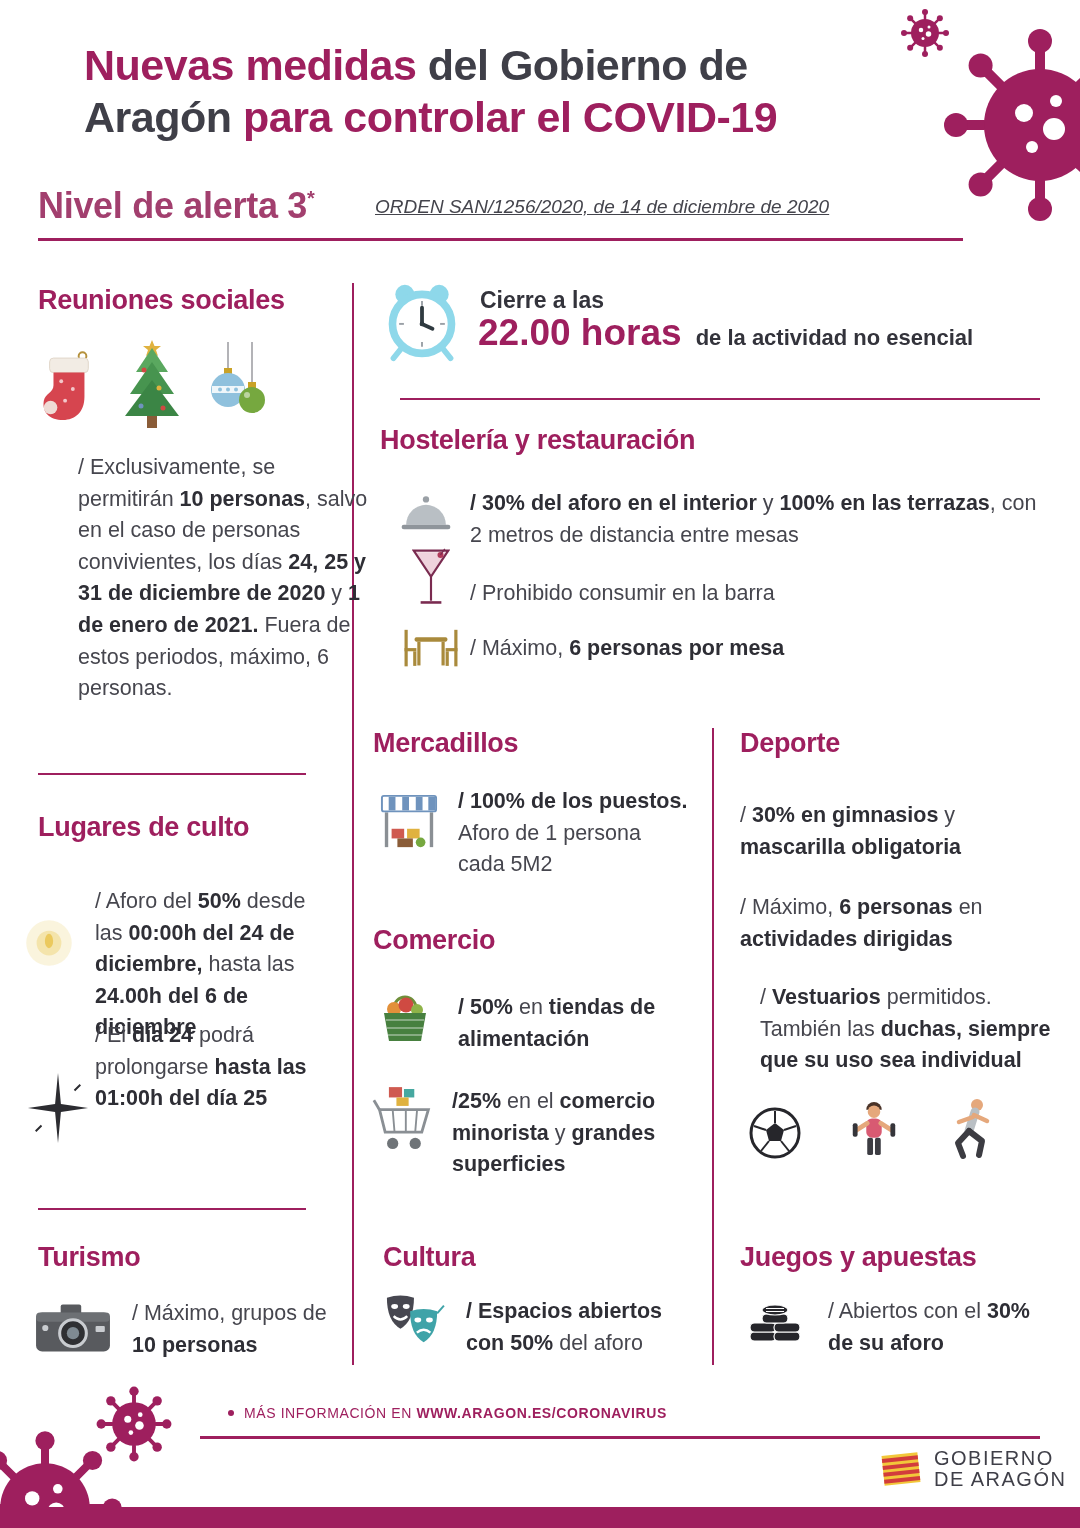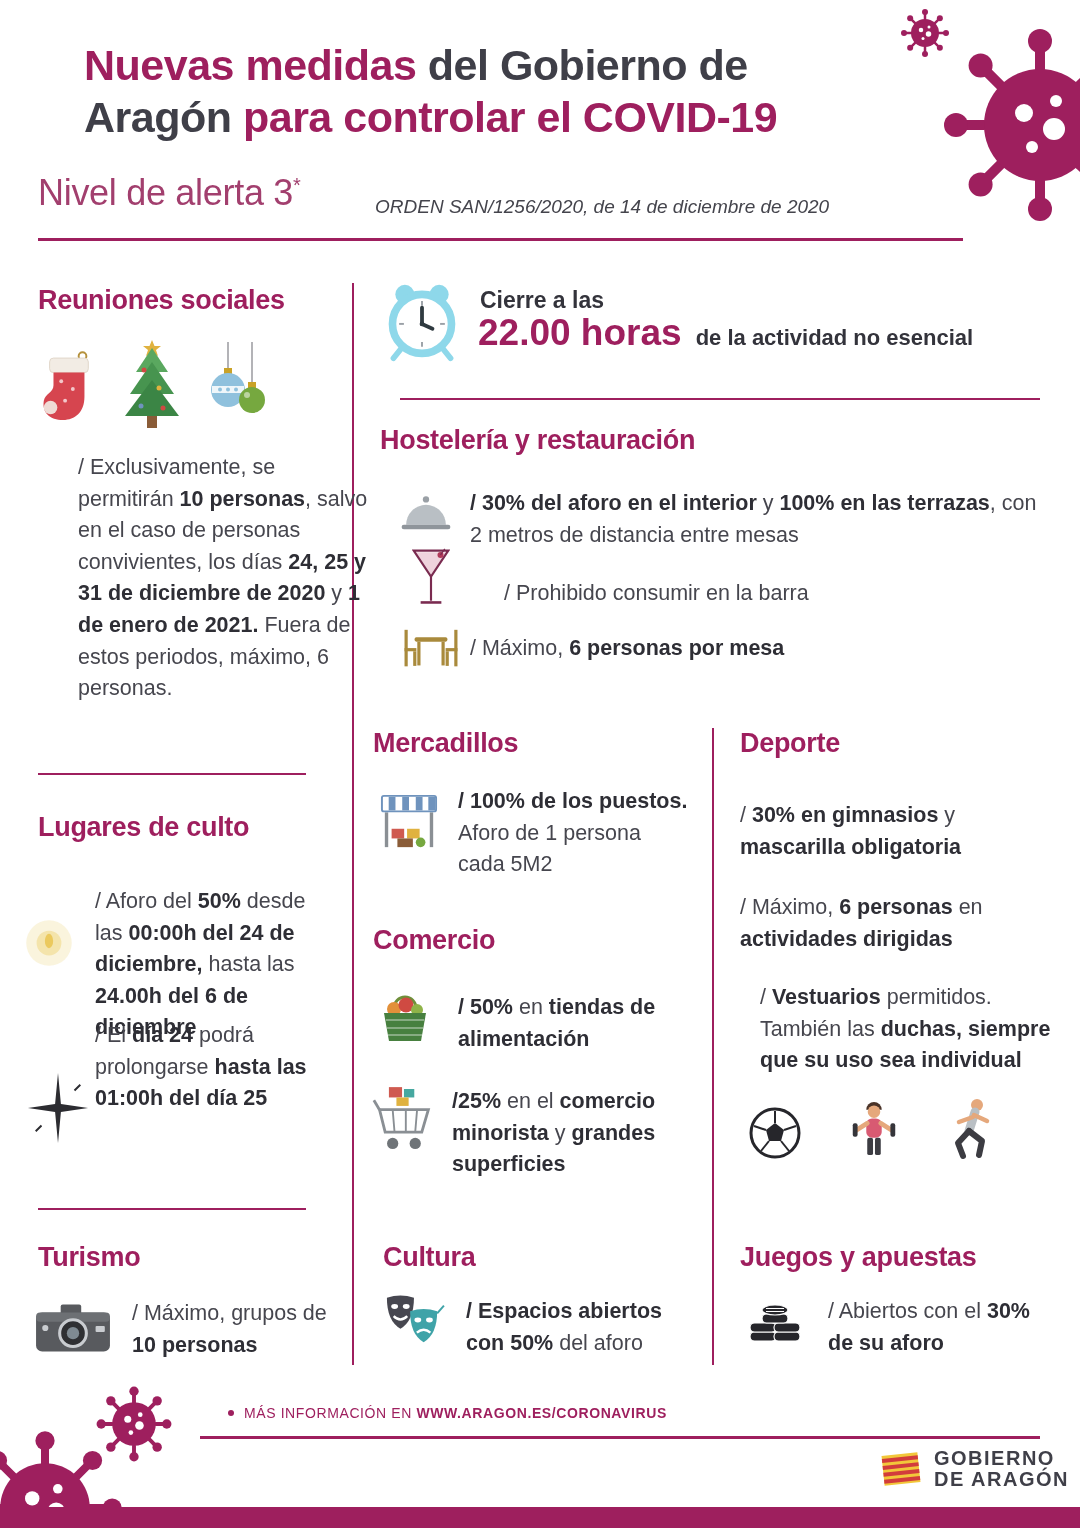--- a/index.html
+++ b/index.html
@@ -1,38 +1,38 @@
 <!DOCTYPE html>
 <html style="--c-accent: #9e1f5e; --c-text: #45454d; --c-clock_blue: #8ed8ea;"><head>
 <meta charset="utf-8">
 <style>
   html,body{margin:0;padding:0;background:#ffffff;}
   .page{position:relative;width:1080px;height:1528px;background:#ffffff;overflow:hidden;
         font-family:"Liberation Sans","DejaVu Sans",sans-serif;color:#45454d;}
   .abs{position:absolute;}
   .accent{color:var(--c-accent,#9e1f5e);}
   .h-title{font-size:43px;font-weight:bold;line-height:1.2;color:#3f3f48;letter-spacing:-0.5px;}
-  .alert{font-size:36px;color:#a23f6e;font-weight:400;letter-spacing:-0.3px;}
+  .alert{font-size:36px;color:#a23f6e;font-weight:700;letter-spacing:-0.3px;margin-top:13px;}
   .alert sup{font-size:20px;}
   .order{font-size:19px;font-style:italic;font-weight:500;color:#44444c;}
   .sec-title{font-size:27px;font-weight:bold;color:var(--c-accent,#9e1f5e);letter-spacing:-0.3px;}
   .item{font-size:21.5px;line-height:1.47;color:#46464e;}
   .item b{color:#2e2e35;}
   .rule-h{background:var(--c-accent,#9e1f5e);height:3px;}
   .rule-thin{background:var(--c-accent,#9e1f5e);height:2px;}
   .vline{width:2px;background:var(--c-accent,#9e1f5e);}
   .closing-lead{font-size:23px;font-weight:bold;color:#33333b;}
   .closing-line{display:flex;align-items:baseline;gap:14px;}
   .closing-time{font-size:37px;font-weight:bold;color:var(--c-accent,#9e1f5e);}
   .closing-rest{font-size:22px;font-weight:bold;color:#33333b;}
   .footer-info{font-size:14px;letter-spacing:0.6px;color:var(--c-accent,#9e1f5e);display:flex;align-items:center;gap:10px;}
   .footer-info .dot{width:6px;height:6px;border-radius:50%;background:var(--c-accent,#9e1f5e);}
   .footer-url{text-decoration:none;color:inherit;font-weight:bold;cursor:pointer;}
   .logo{display:flex;align-items:center;gap:10px;}
-  .logo-text{font-size:20px;font-weight:bold;color:#3f3f48;line-height:1.05;letter-spacing:1.5px;}
+  .logo-text{font-size:20px;font-weight:normal;color:#3f3f48;line-height:1.05;letter-spacing:1.5px;}
   .bottom-bar{position:absolute;left:0;top:1507px;width:1080px;height:21px;background:var(--c-accent,#9e1f5e);}
   .icons-row{display:flex;align-items:flex-end;gap:18px;}
   svg{display:block;}
 </style>
 </head>
 <body>
 
 <svg width="0" height="0" style="position:absolute" aria-hidden="true">
   <defs>
     <g id="virus">
@@ -71,21 +71,21 @@
 
   <div class="abs h-title" style="left:38px;top:40px;width:850px;margin-left:46px;">
     <div><span class="accent">Nuevas medidas</span><span> del Gobierno de</span></div>
     <div><span>Aragón </span><span class="accent">para controlar el COVID-19</span></div>
   </div>
 
   <div class="abs alert" style="left:38px;top:172px;">
     <span>Nivel de alerta 3</span><sup>*</sup>
   </div>
 
-  <div class="abs order" style="left:375px;top:196px;">ORDEN SAN/1256/2020, de 14 de diciembre de 2020</div>
+  <div class="abs order" style="left:375px;top:196px;text-decoration:underline;">ORDEN SAN/1256/2020, de 14 de diciembre de 2020</div>
 
   <svg class="abs accent" style="left:900px;top:8px;" width="50" height="50" viewBox="0 0 100 100">
       <use href="#virus"></use>
     </svg>
   <svg class="abs accent" style="left:940px;top:25px;" width="200" height="200" viewBox="0 0 100 100">
       <use href="#virus"></use>
     </svg>
 
   <div class="abs rule-h" style="left:38px;top:238px;width:925px;"></div>
 
@@ -197,21 +197,21 @@
   <div class="abs item" style="left:470px;top:488px;width:572px;"><b>/ 30% del aforo en el interior</b><span> y </span><b>100% en las terrazas</b><span>, con 2 metros de distancia entre mesas</span></div>
 
   <svg class="abs" style="left:412px;top:548px;" width="38" height="64" viewBox="0 0 44 72">
     <polygon points="4,4 40,4 22,30" fill="#e0a8bc" opacity="0.5"></polygon>
     <polygon points="2,2 42,2 22,32" fill="none" stroke="#7a2b50" stroke-width="2.5"></polygon>
     <path d="M22,32 V60" stroke="#7a2b50" stroke-width="2.5"></path>
     <path d="M10,62 H34" stroke="#7a2b50" stroke-width="3"></path>
     <circle cx="33" cy="7" r="3.5" fill="#b03a5a"></circle>
     <path d="M33,7 L38,0" stroke="#7a2b50" stroke-width="1.5"></path>
   </svg>
-  <div class="abs item" style="left:470px;top:578px;width:560px;margin-left:34px;"><span>/ Prohibido consumir en la barra</span></div>
+  <div class="abs item" style="left:470px;top:578px;width:560px;"><span>/ Prohibido consumir en la barra</span></div>
 
   <svg class="abs" style="left:400px;top:628px;" width="62" height="42" viewBox="0 0 66 46">
     <g fill="#a98a3c">
       <rect x="15" y="10" width="36" height="5" rx="2"></rect>
       <rect x="18" y="15" width="3.5" height="26"></rect>
         <rect x="44.5" y="15" width="3.5" height="26"></rect>
       <rect x="4" y="2" width="3.5" height="40"></rect>
         <rect x="4" y="22" width="13" height="3.5"></rect>
         <rect x="13.5" y="25.5" width="3.5" height="16"></rect>
       <rect x="58.5" y="2" width="3.5" height="40"></rect>

